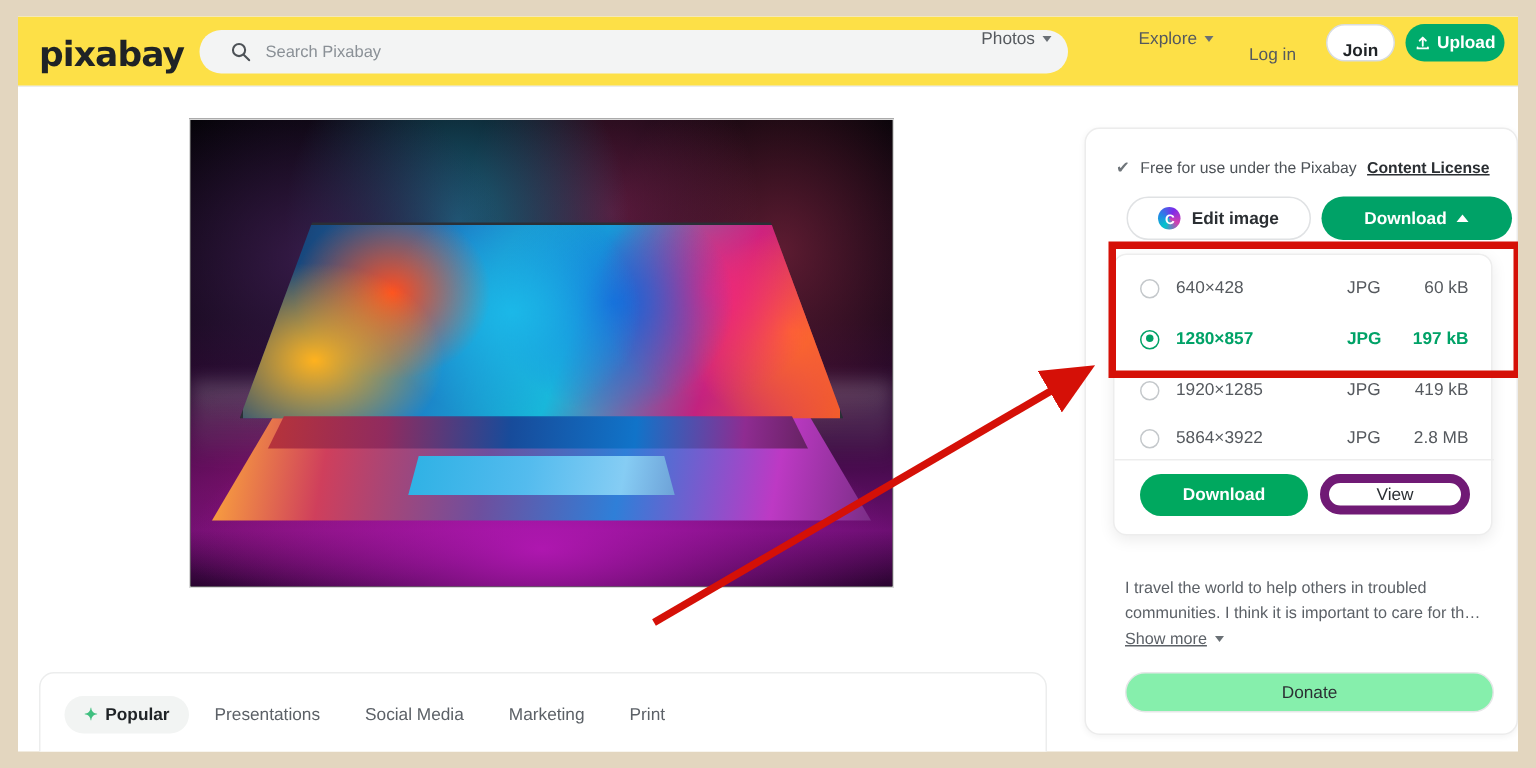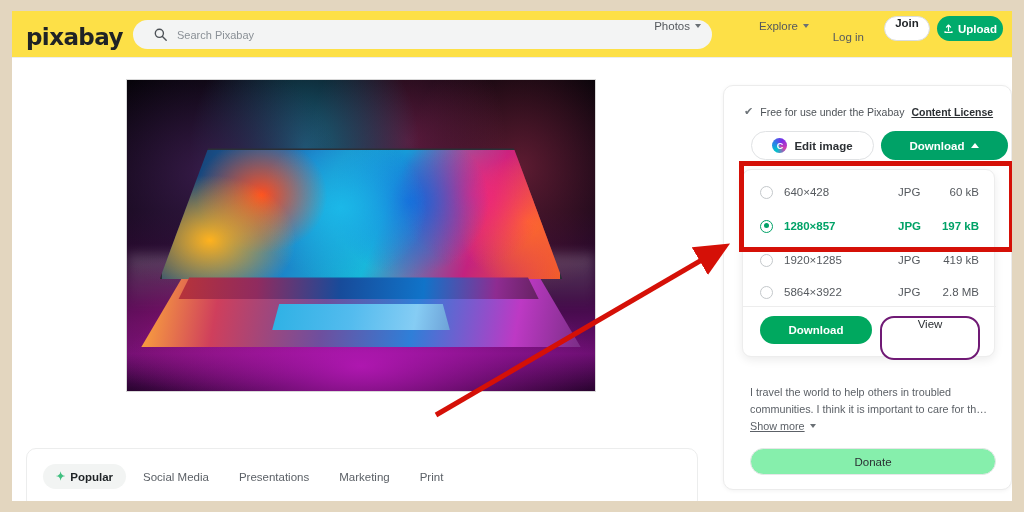--- a/index.html
+++ b/index.html
@@ -58,21 +58,21 @@
   #sel-photos { right: 311px; }
   #sel-explore { right: 203px; }
   #lnk-login {
     position: absolute; right: 148px; top: 20px;
     font-size: 11.5px; color: #55595e;
   }
   #btn-join {
     position: absolute; right: 82px; top: 5px;
     width: 46px; height: 25px; border-radius: 13px;
     border: 1px solid #d9dcde; background: #fff;
-    display: flex; align-items: flex-start; justify-content: center;
+    display: flex; align-items: flex-end; justify-content: center;
     font-size: 11.5px; font-weight: 700; color: #1f2326;
   }
   #btn-upload {
     position: absolute; right: 9px; top: 5px;
     width: 66px; height: 25px; border-radius: 13px;
     background: #00ab6b; color: #fff;
     display: flex; align-items: center; justify-content: center; gap: 4px;
     font-size: 11.5px; font-weight: 700;
   }
   .caret {
@@ -260,23 +260,23 @@
   }
   #btn-download-main {
     position: absolute; left: 17px; top: 146px;
     width: 112px; height: 28px; border-radius: 14px;
     background: #00a85f; color: #fff;
     display: flex; align-items: center; justify-content: center;
     font-size: 11.5px; font-weight: 700;
   }
   #btn-view {
     position: absolute; left: 137px; top: 146px;
-    width: 100px; height: 44px; border-radius: 14px;
-    border: 2px solid #701a75; background: #fff;
-    display: flex; justify-content: center;
+    width: 100px; height: 27px; border-radius: 14px;
+    border: 6px solid #701a75; background: #fff;
+    display: flex; align-items: center; justify-content: center;
     font-size: 11.5px; color: #2b2f33;
   }
 
   
   #desc {
     position: absolute; left: 26px; top: 298px;
     width: 242px;
     font-size: 10.8px; line-height: 17px; color: #5c6167;
   }
   #show-more {
@@ -354,25 +354,25 @@
 
   <div id="canva-card">
     <div id="canva-tabs">
 
       <div class="ctab active">
         <span id="sparkle-icon">✦</span>
         <span>Popular</span>
       </div>
 
       <div class="ctab">
+        <span>Presentations</span>
+      </div>
+
+      <div class="ctab">
         <span>Social Media</span>
-      </div>
-
-      <div class="ctab">
-        <span>Presentations</span>
       </div>
 
       <div class="ctab">
         <span>Marketing</span>
       </div>
 
       <div class="ctab">
         <span>Print</span>
       </div>
 

